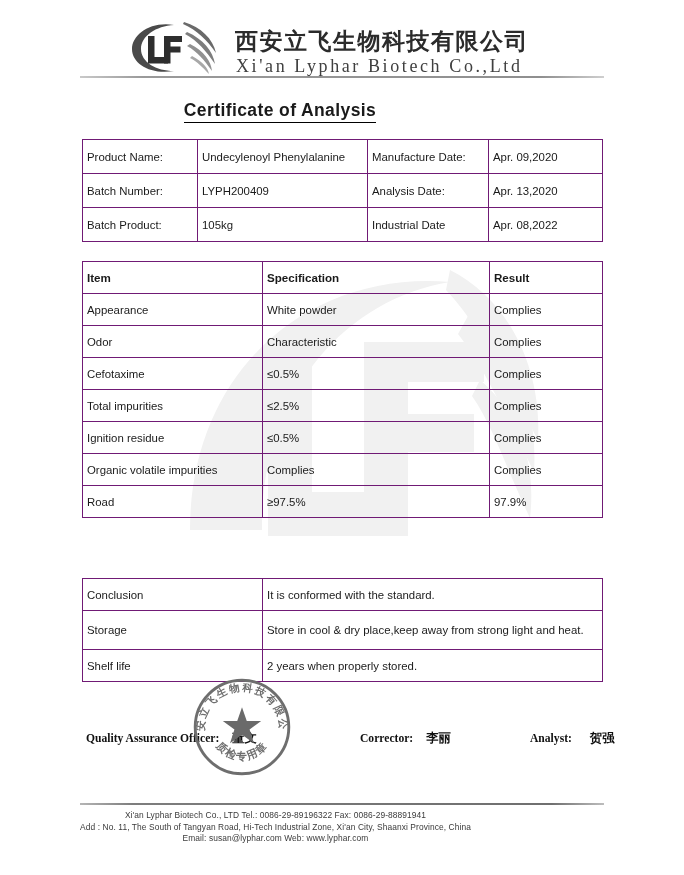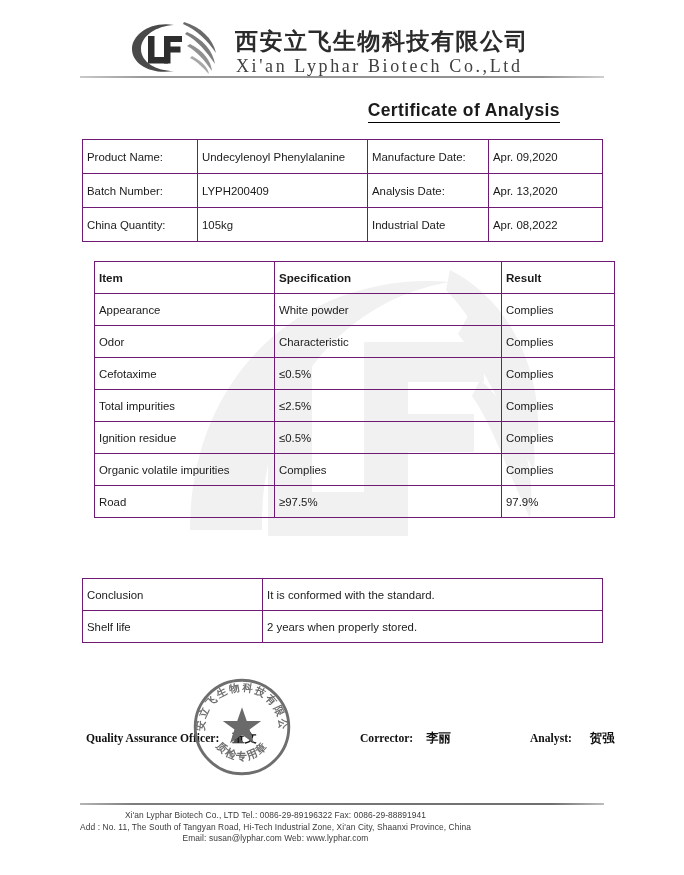--- a/index.html
+++ b/index.html
@@ -80,21 +80,21 @@
     height: 2px;
     background: linear-gradient(to right, #c9c9c9, #9a9a9a 12%, #8f8f8f 88%, #cfcfcf);
   }
 
   
   .doc-title {
     position: absolute;
     left: 0;
     top: 100px;
     width: 560px;
-    text-align: right;
+    text-align: center;
     z-index: 2;
   }
   .doc-title span {
     font-size: 17.5px;
     font-weight: bold;
     letter-spacing: 0.4px;
     border-bottom: 1.6px solid #000;
     padding-bottom: 2px;
     font-family: "Liberation Sans", sans-serif;
   }
@@ -125,21 +125,21 @@
   
   #info-table {
     left: 82px;
     top: 139px;
     width: 520px;
   }
   #info-table td { height: 33px; }
 
   
   #spec-table {
-    left: 94px;
+    left: 82px;
     top: 261px;
     width: 520px;
   }
   #spec-table th { height: 31px; }
   #spec-table td { height: 31px; }
 
   
   #conclusion-table {
     left: 82px;
     top: 578px;
@@ -278,21 +278,21 @@
         <td>Manufacture Date:</td>
         <td>Apr. 09,2020</td>
       </tr>
       <tr>
         <td>Batch Number:</td>
         <td>LYPH200409</td>
         <td>Analysis Date:</td>
         <td>Apr. 13,2020</td>
       </tr>
       <tr>
-        <td>China Quantity:</td>
+        <td>Batch Product:</td>
         <td>105kg</td>
         <td>Industrial Date</td>
         <td>Apr. 08,2022</td>
       </tr>
     </tbody>
   </table>
 
   <table class="doc" id="spec-table">
     <colgroup>
       <col style="width:180px">
@@ -347,20 +347,24 @@
 
   <table class="doc" id="conclusion-table">
     <colgroup>
       <col style="width:180px">
         <col style="width:340px">
     </colgroup>
     <tbody>
       <tr>
         <td>Conclusion</td>
         <td>It is conformed with the standard.</td>
+      </tr>
+      <tr class="tall">
+        <td>Storage</td>
+        <td class="justify">Store in cool &amp; dry place,keep away from strong light and heat.</td>
       </tr>
       <tr>
         <td>Shelf life</td>
         <td>2 years when properly stored.</td>
       </tr>
     </tbody>
   </table>
 
   <div class="sign-row">
     <div class="sign-block" id="sign-qa">

